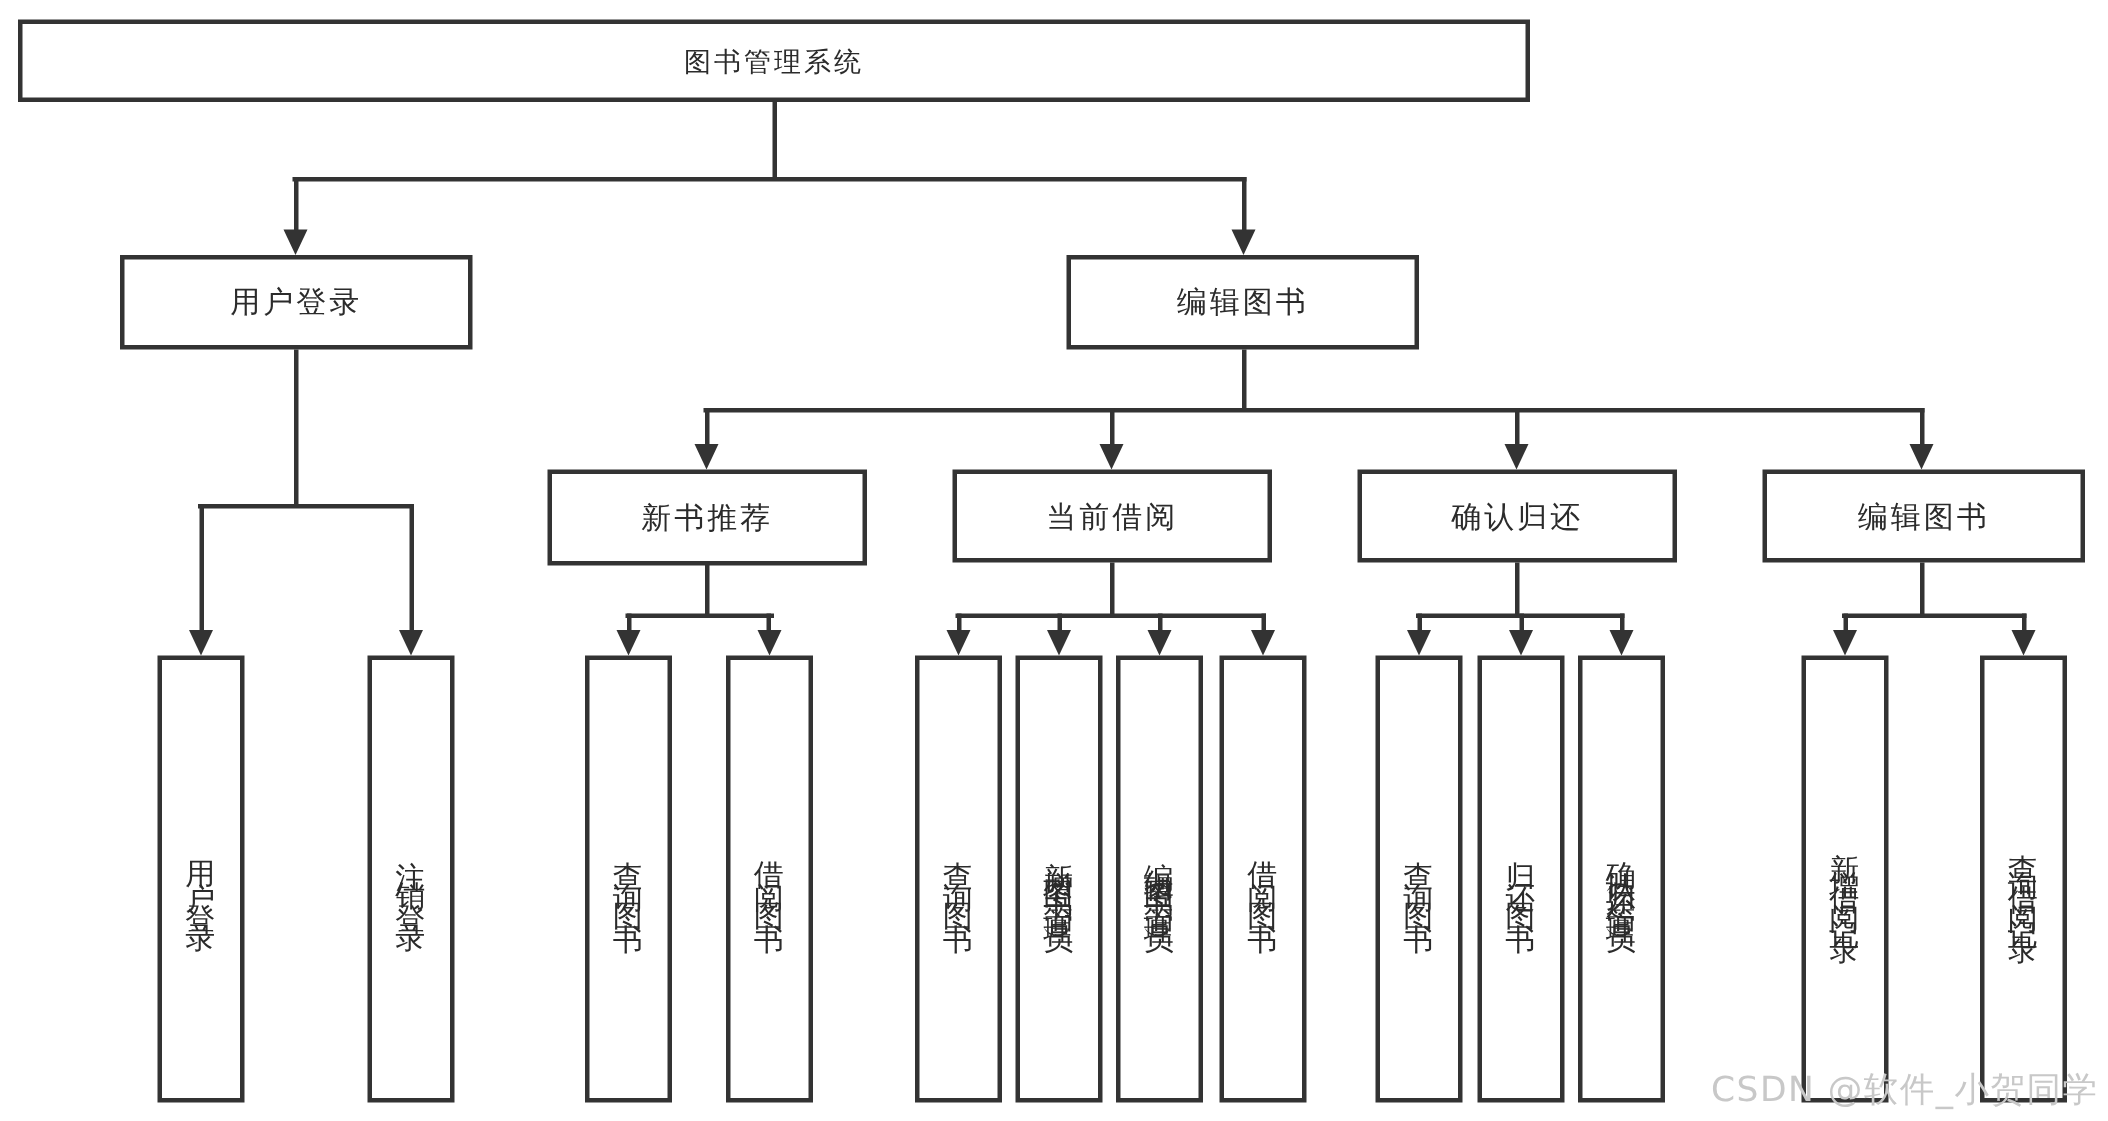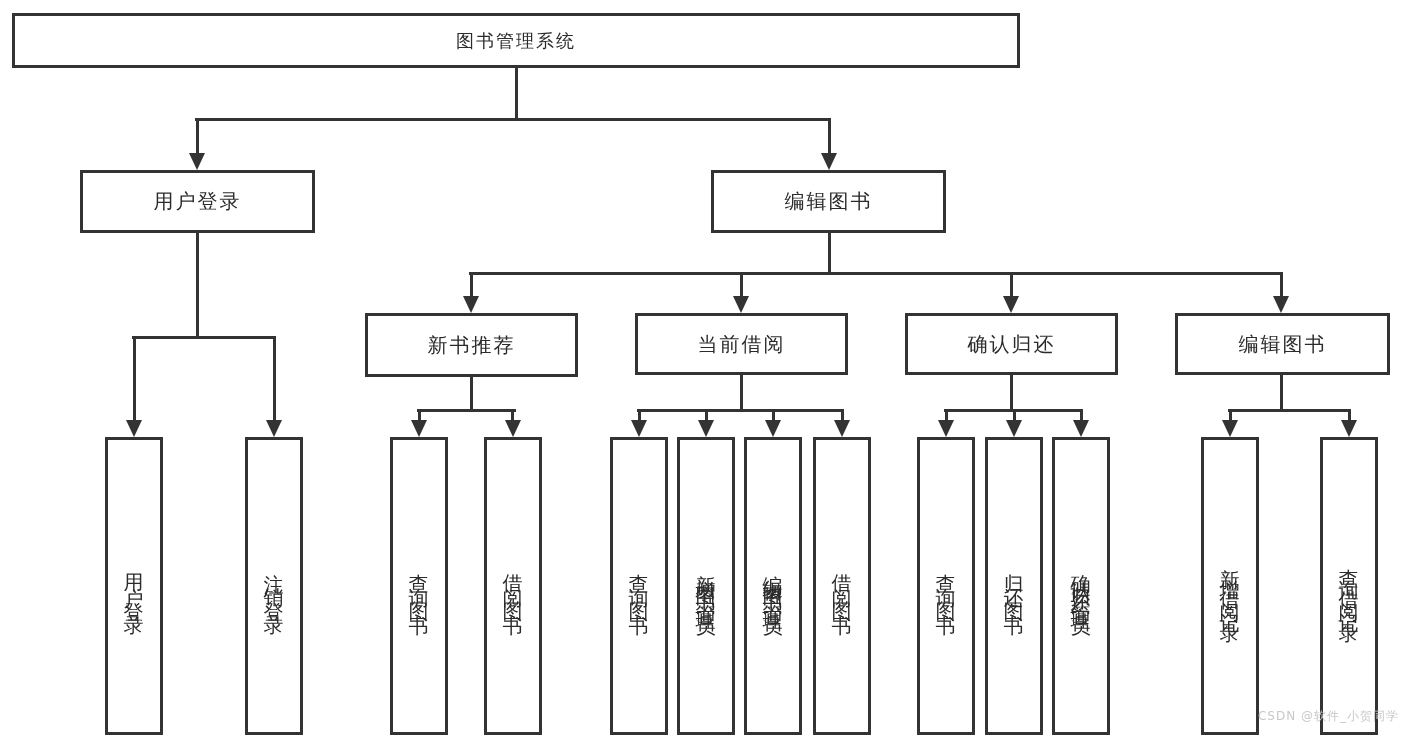--- a/index.html
+++ b/index.html
@@ -55,22 +55,22 @@
   .cline { position:absolute; background:#333333; }
   .carrow {
     position:absolute;
     width:0; height:0;
     border-left:8px solid transparent;
     border-right:8px solid transparent;
     border-top:17px solid #333333;
   }
   .watermark {
     position:absolute;
-    right:6px; bottom:22px;
-    font-size:12px;
+    right:6px; bottom:5px;
+    font-size:23px;
     color:#c8c8c8;
     letter-spacing:1px;
     white-space:nowrap;
   }
 </style>
 </head>
 <body>
 
 <div class="canvas">
 

